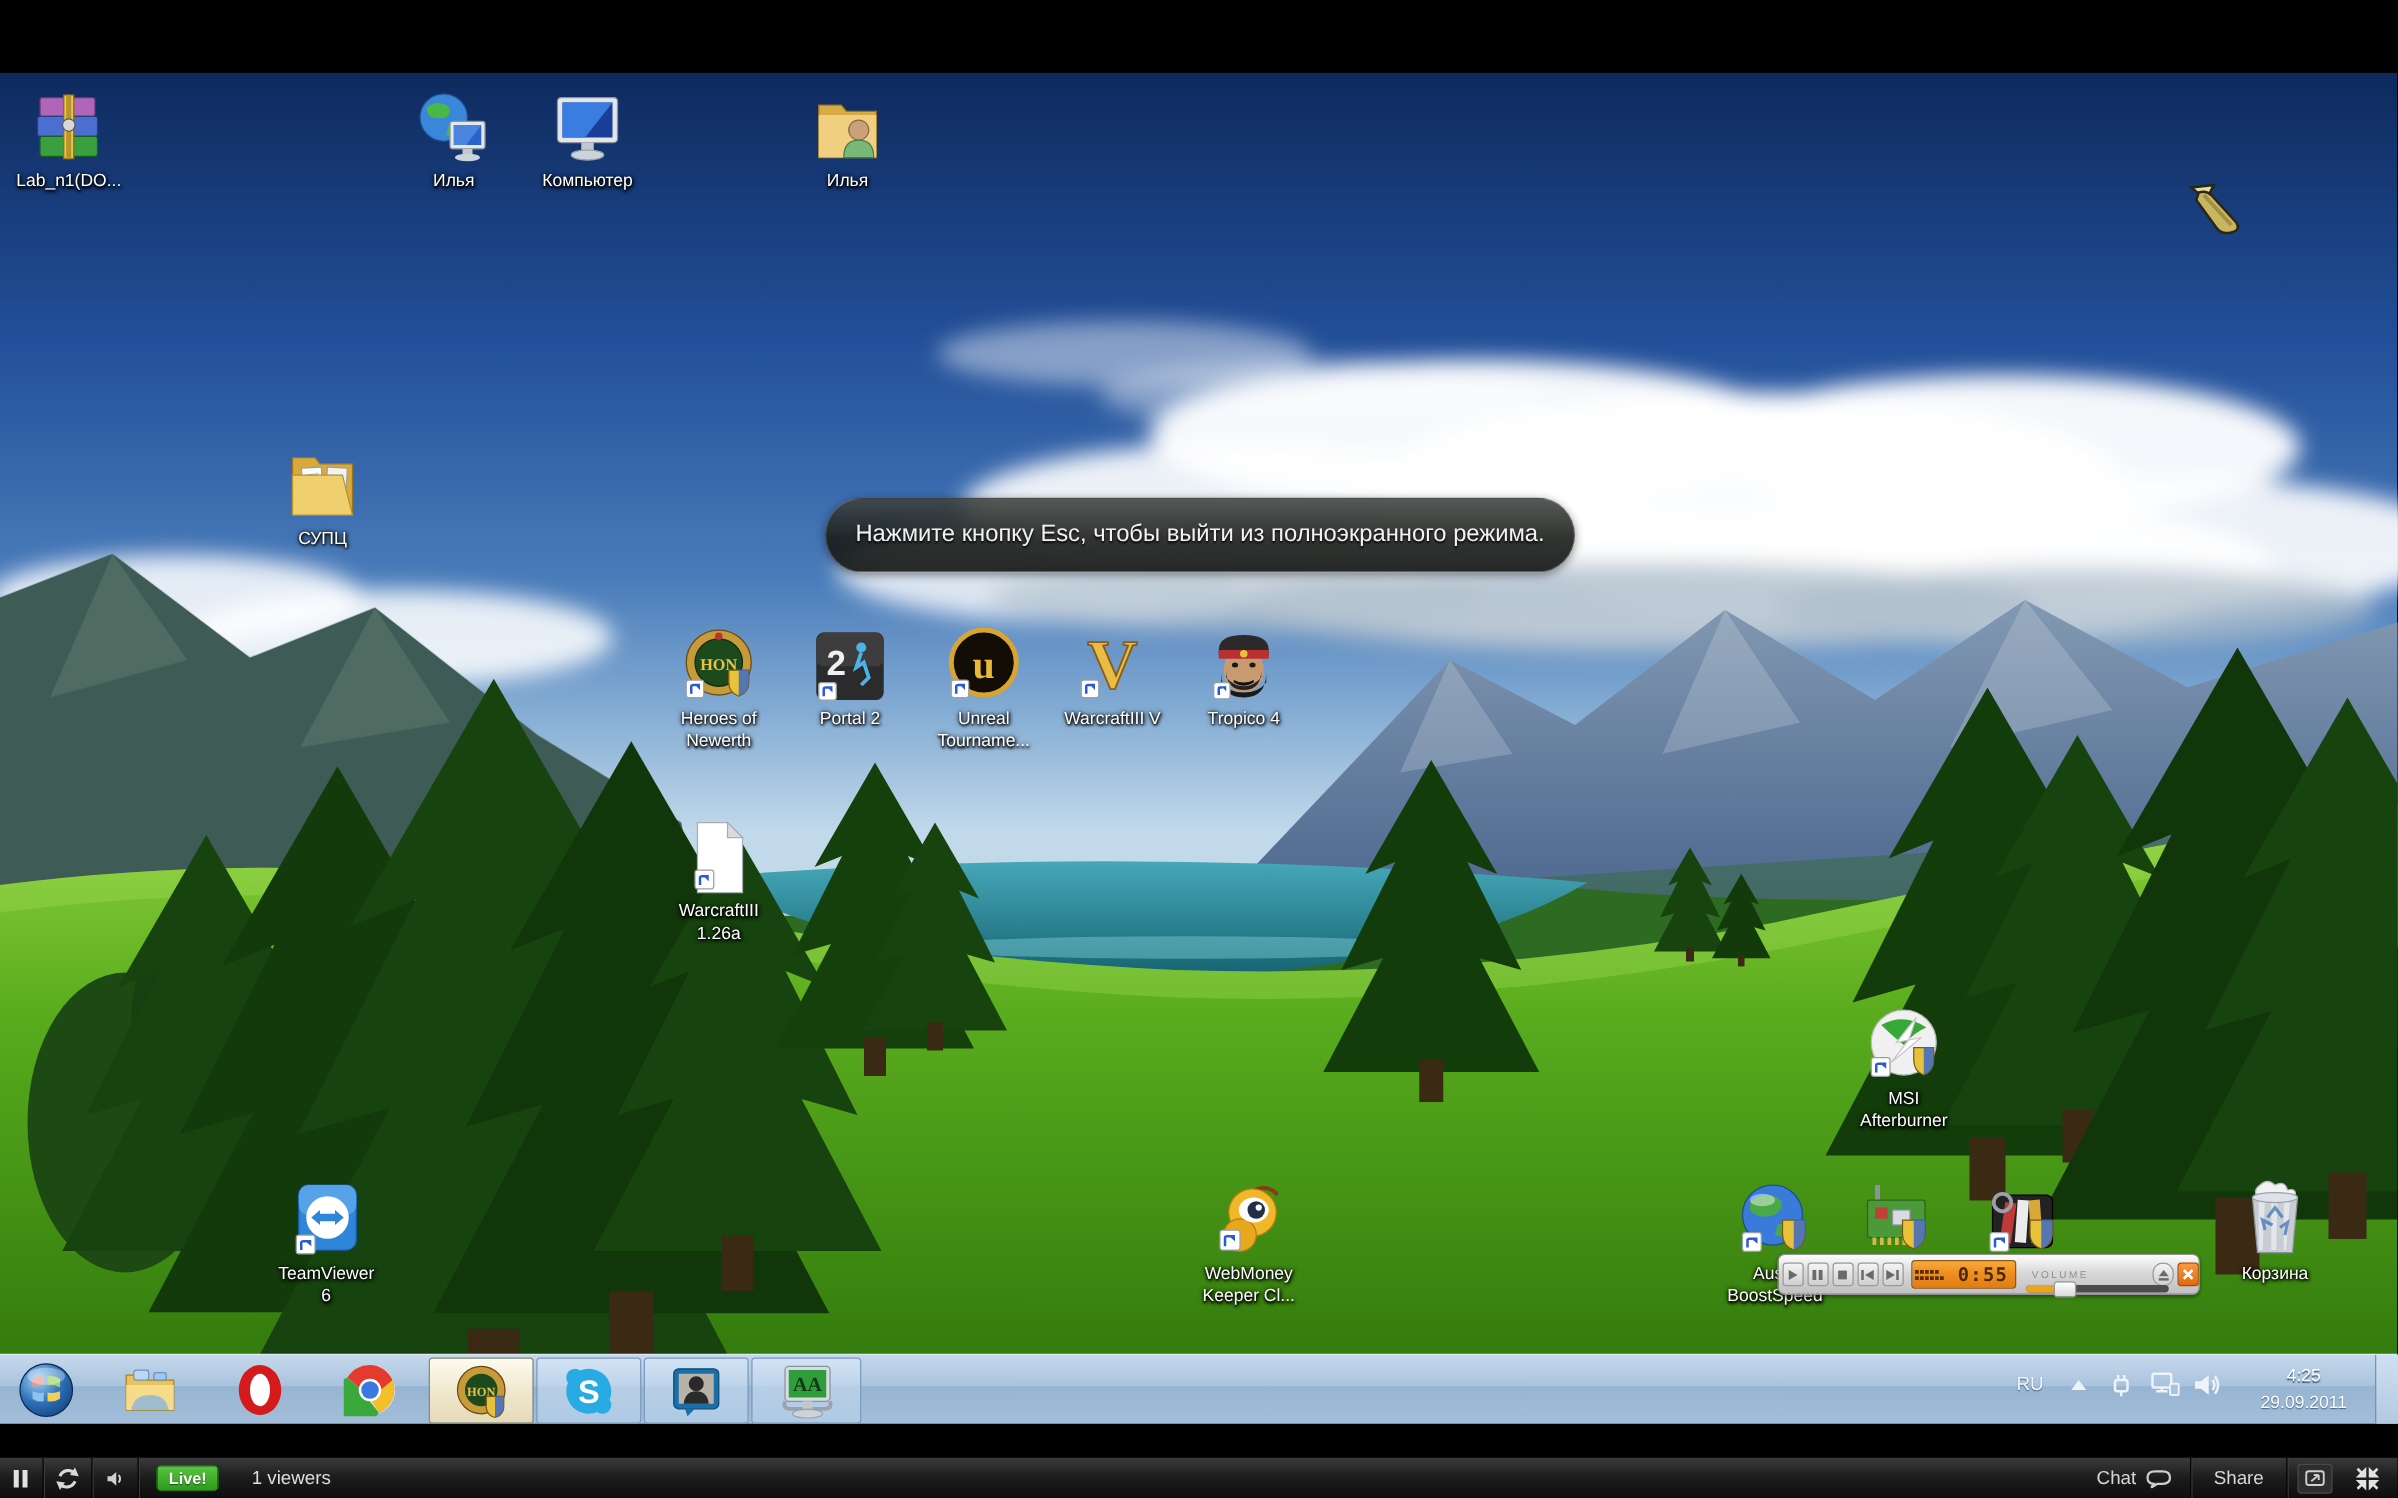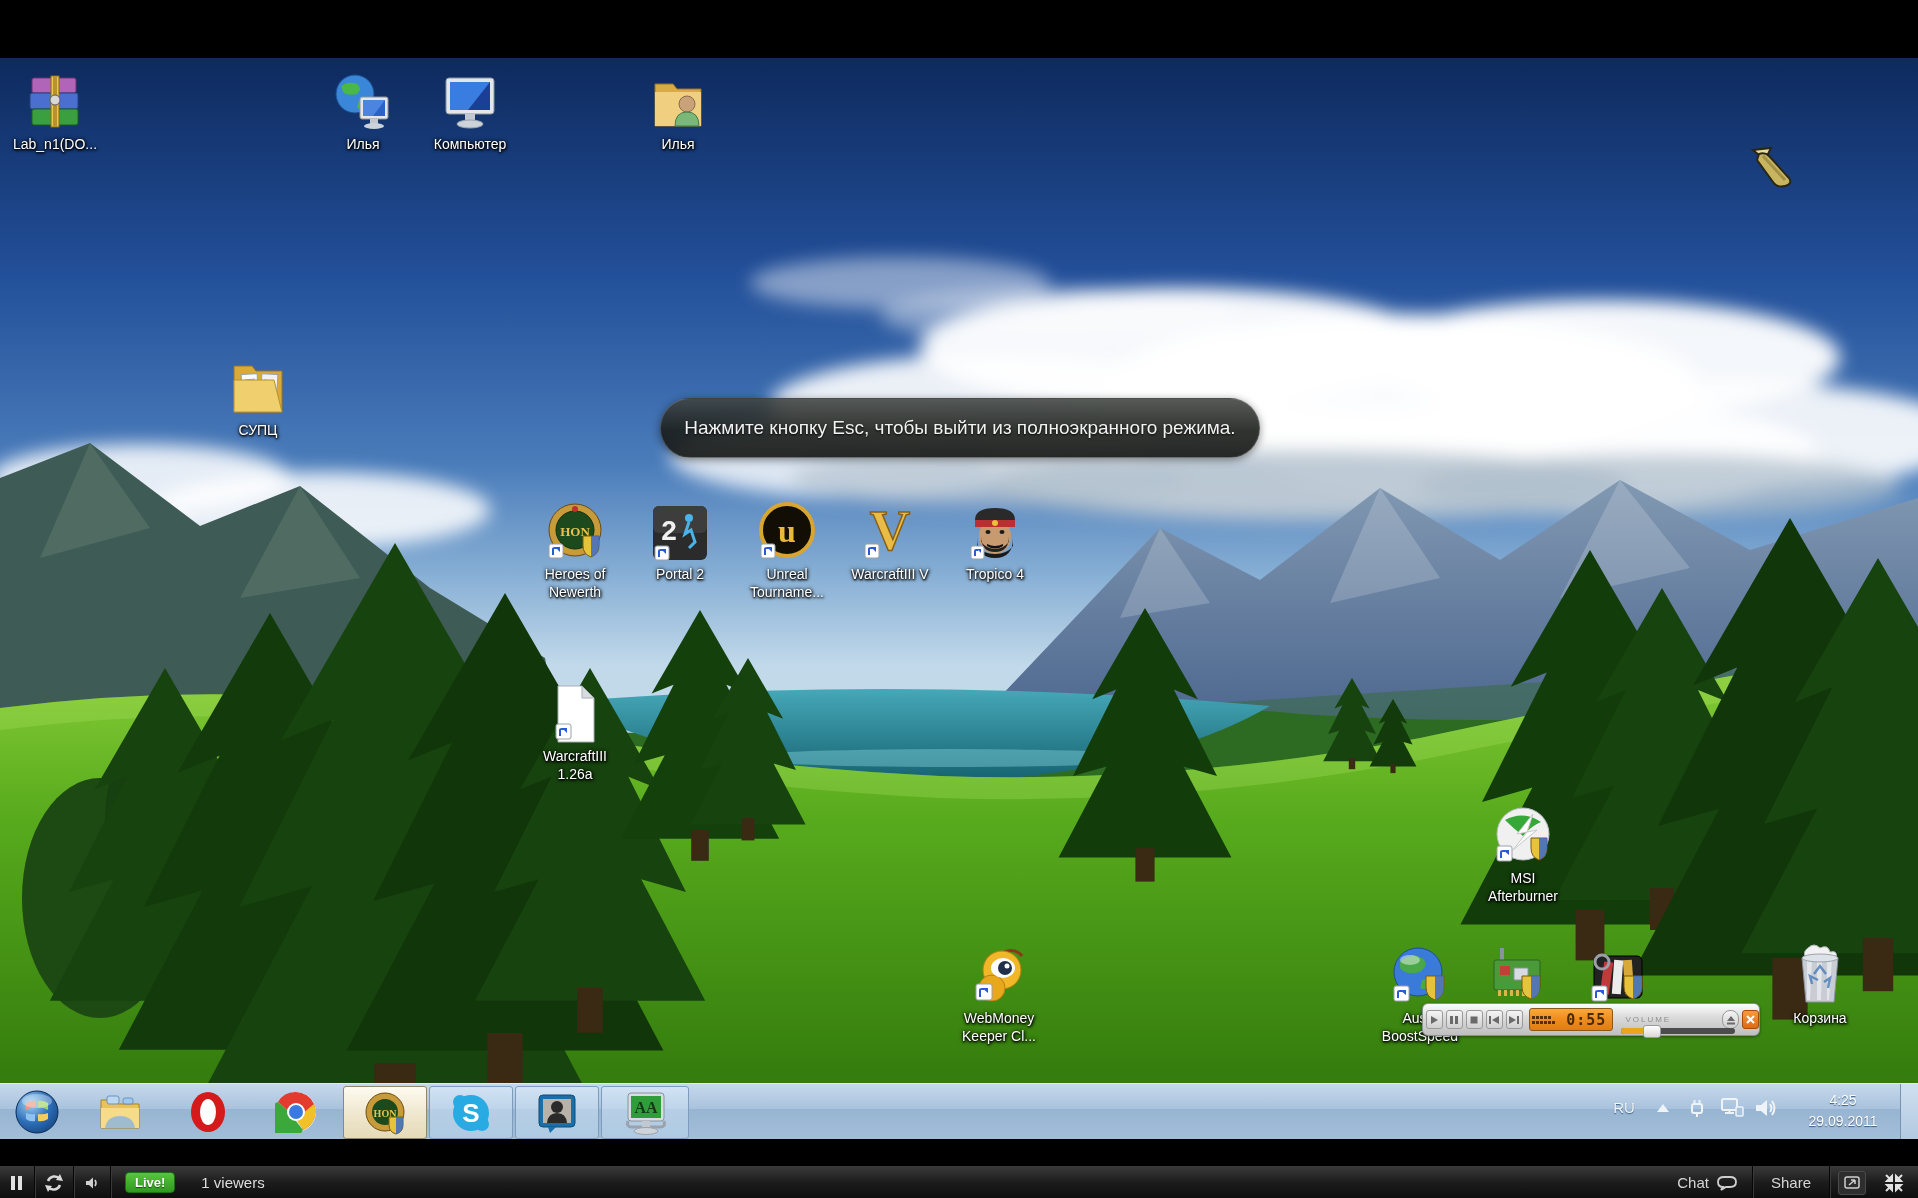--- a/index.html
+++ b/index.html
@@ -323,21 +323,21 @@
         <path d="M20,42 Q28,46 36,42 L36,44 Q28,49 20,44 Z" fill="#111"></path>
         <rect x="4" y="44" width="13" height="13" rx="2" fill="#fff" stroke="#9aa0a8"></rect>
         <path d="M7,54 L7,49 Q7,47 9,47 L11,47 11,49 9,49 9,54 Z M10,47 L14,47 14,51 Z" fill="#2a5ad8"></path>
       </svg>
     </div>
     <div class="lbl">
         <span>Tropico 4</span>
       </div>
   </div>
 
-  <div class="dicon" style="left:517px;top:682px">
+  <div class="dicon" style="left:517px;top:654px">
     <div class="ic">
       <svg width="50" height="60" viewBox="0 0 50 60">
         <path d="M8,2 L32,2 44,14 44,58 8,58 Z" fill="#ffffff" stroke="#a8aeb6"></path>
         <path d="M32,2 L32,14 44,14 Z" fill="#d8dce0" stroke="#a8aeb6"></path>
         <rect x="6" y="40" width="15" height="15" rx="2" fill="#fff" stroke="#9aa0a8"></rect>
         <path d="M9,52 L9,46 Q9,44 12,44 L14,44 14,46 11,46 11,52 Z M12,44 L17,44 17,49 Z" fill="#2a5ad8"></path>
       </svg>
     </div>
     <div class="lbl">
         <span>WarcraftIII</span>
@@ -356,20 +356,36 @@
         <rect x="4" y="40" width="15" height="15" rx="2" fill="#fff" stroke="#9aa0a8"></rect>
         <path d="M7,52 L7,46 Q7,44 10,44 L12,44 12,46 9,46 9,52 Z M10,44 L16,44 16,49 Z" fill="#2a5ad8"></path>
       </svg>
     </div>
     <div class="lbl">
         <span>MSI</span>
         <span>Afterburner</span>
       </div>
   </div>
 
+  <div class="dicon" style="left:203px;top:944px">
+    <div class="ic">
+      <svg width="56" height="60" viewBox="0 0 56 60">
+        <rect x="6" y="2" width="46" height="52" rx="8" fill="#2f86d8" stroke="#1b5fb0"></rect>
+        <rect x="6" y="2" width="46" height="24" rx="8" fill="#55a2e8"></rect>
+        <circle cx="29" cy="28" r="17" fill="#ffffff"></circle>
+        <path d="M16,28 L23,22 23,25 35,25 35,22 42,28 35,34 35,31 23,31 23,34 Z" fill="#2f86d8"></path>
+        <rect x="4" y="42" width="15" height="15" rx="2" fill="#fff" stroke="#9aa0a8"></rect>
+        <path d="M7,54 L7,48 Q7,46 10,46 L12,46 12,48 9,48 9,54 Z M10,46 L16,46 16,51 Z" fill="#2a5ad8"></path>
+      </svg>
+    </div>
+    <div class="lbl">
+        <span>TeamViewer</span>
+        <span>6</span>
+      </div>
+  </div>
 
   <div class="dicon" style="left:941px;top:944px">
     <div class="ic">
       <svg width="58" height="62" viewBox="0 0 58 62">
         <path d="M30,10 Q44,2 52,12" stroke="#8a3a1a" stroke-width="3" fill="none"></path>
         <circle cx="32" cy="26" r="19" fill="#f0b828" stroke="#b87f12"></circle>
         <circle cx="22" cy="44" r="13" fill="#e8a81e" stroke="#b87f12"></circle>
         <ellipse cx="33" cy="24" rx="12" ry="10" fill="#fdfdfd"></ellipse>
         <circle cx="35" cy="24" r="7" fill="#203048"></circle>
         <circle cx="37" cy="22" r="2.5" fill="#fff"></circle>

